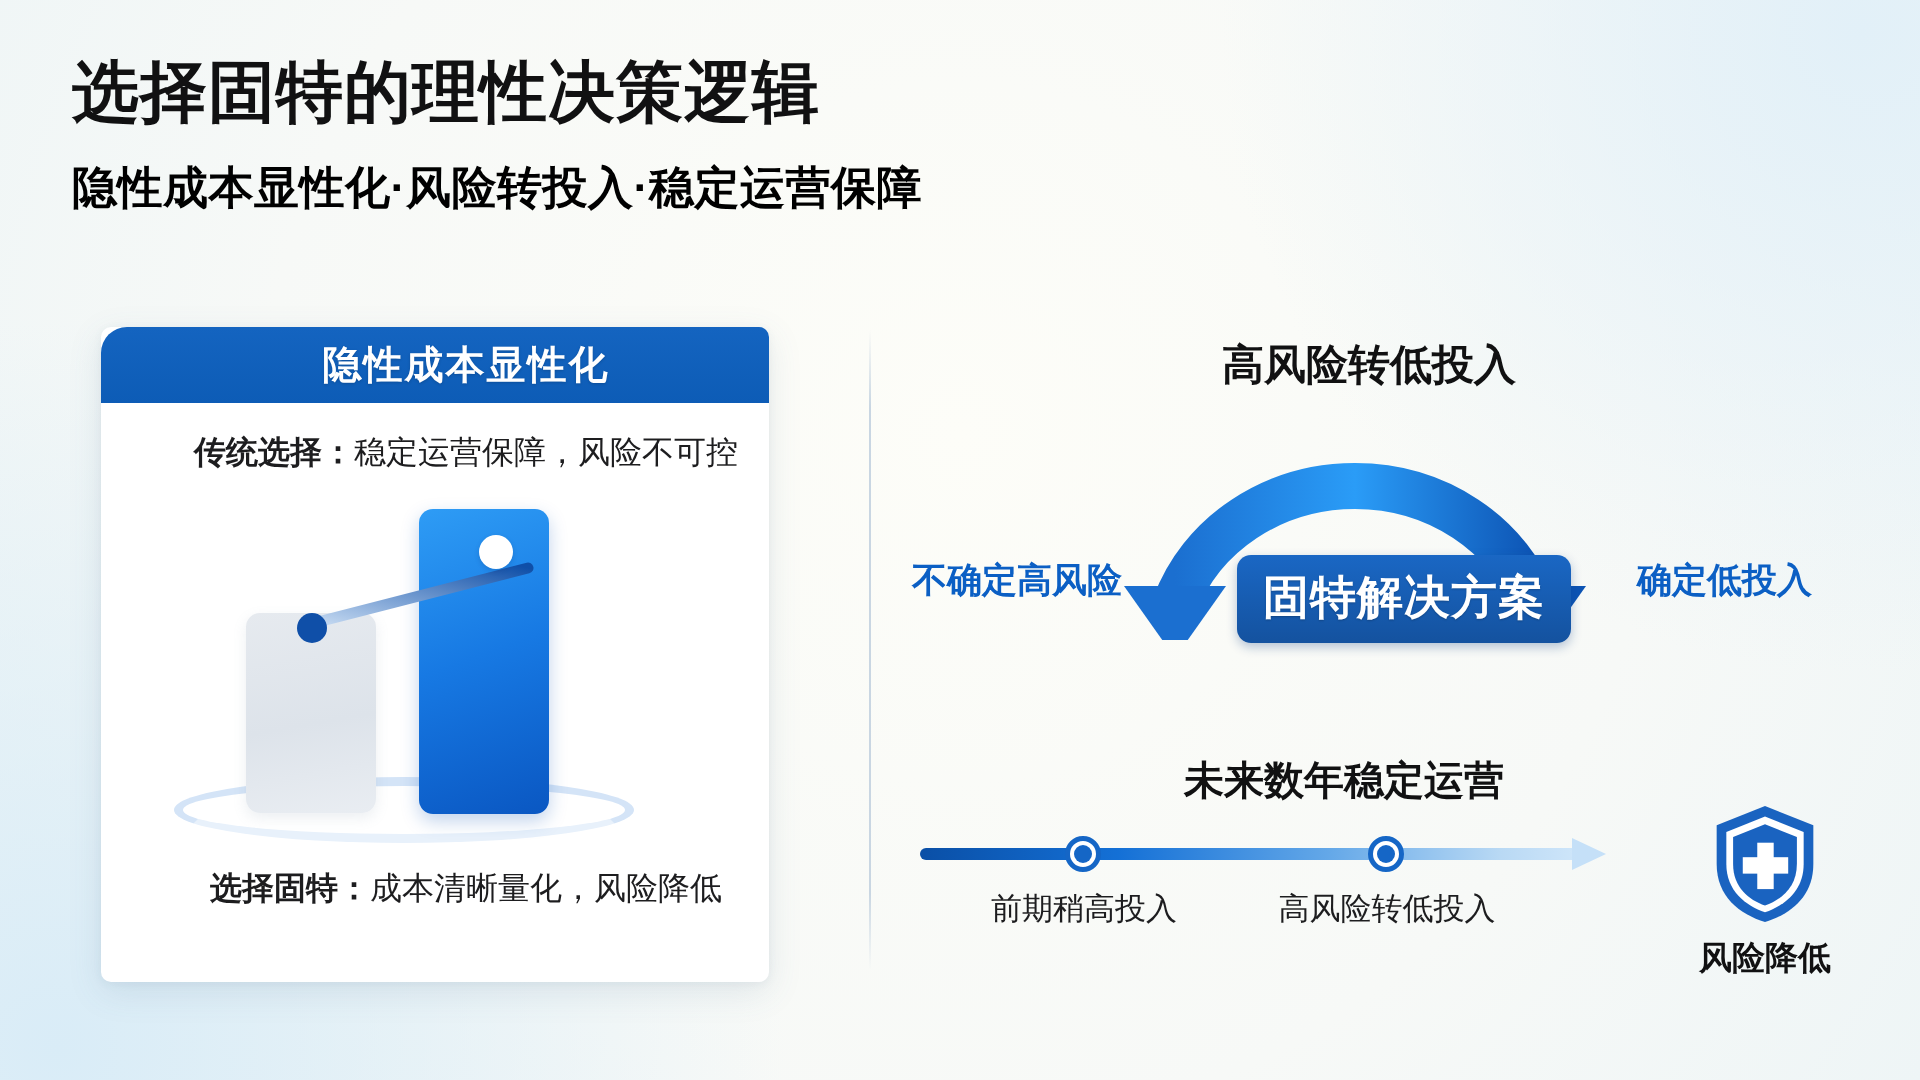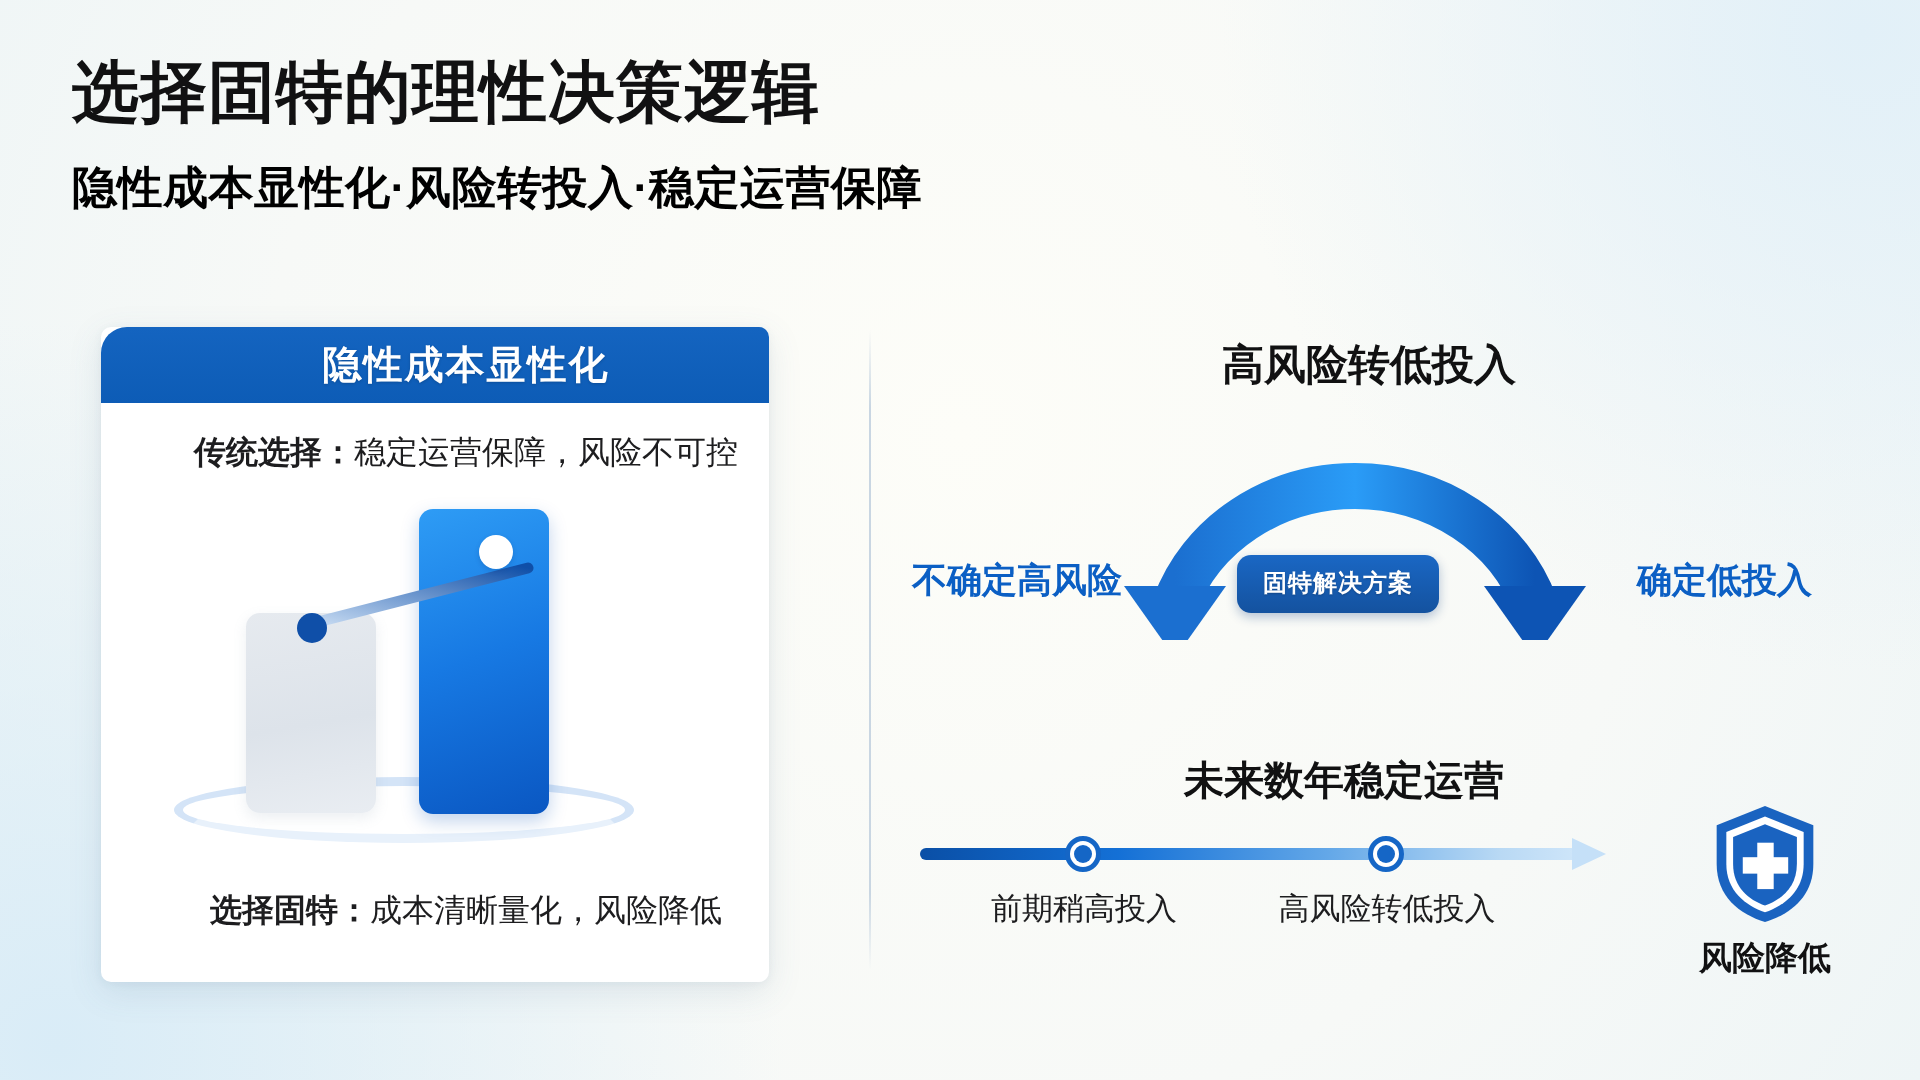--- a/index.html
+++ b/index.html
@@ -39,21 +39,21 @@
   }
   .card-banner-text {
     color:#ffffff; font-size:39px; font-weight:bold; letter-spacing:2px;
     text-shadow:0 1px 3px rgba(0,0,0,.18);
   }
   .row-top, .row-bottom {
     position:absolute; left:0; width:730px; text-align:center;
     font-size:32px; color:#1d1d1f; white-space:nowrap;
   }
   .row-top { top:104px; }
-  .row-bottom { top:540px;margin-top:22px; }
+  .row-bottom { top:540px; }
   .row-label { font-weight:bold; }
 
   
   .illus { position:absolute; left:0; top:168px; width:730px; height:360px; }
   .platform {
     position:absolute; left:73px; top:282px; width:460px; height:66px;
     border:9px solid #d4e4f7; border-radius:50%;
     border-bottom-color:#e8f1fb;
   }
   .bar-gray {
@@ -102,21 +102,21 @@
     position:absolute; left:1637px; top:557px;
     font-size:35px; font-weight:bold; color:#0b5fc4; white-space:nowrap;
   }
   .pill {
     position:absolute; left:1237px; top:555px;
     padding:12px 26px 14px; border-radius:14px;
     background:linear-gradient(180deg,#1a67c4 0%,#14529f 100%);
     box-shadow:0 4px 11px rgba(12,60,130,.3);
   }
   .pill-text {
-    color:#ffffff; font-size:24px; font-weight:bold; letter-spacing:1px;
+    color:#ffffff; font-size:46px; font-weight:bold; letter-spacing:1px;
     white-space:nowrap; text-shadow:0 1px 2px rgba(0,0,0,.22);text-align:right;
   }
 
   
   .tl-heading {
     position:absolute; left:1184px; top:753px;
     font-size:40px; font-weight:bold; color:#111112; white-space:nowrap;
   }
   .tl-wrap { position:absolute; left:920px; top:830px; width:740px; height:50px; }
   .tl-line {

